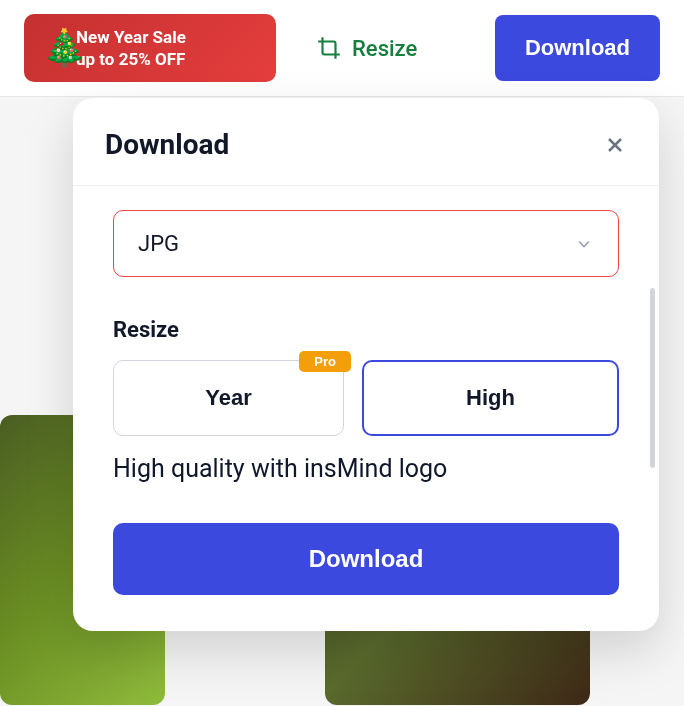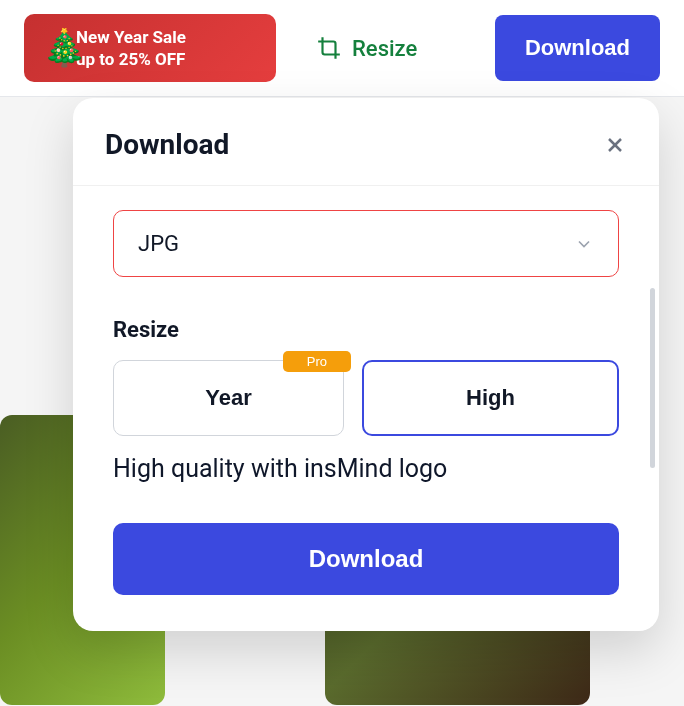--- a/index.html
+++ b/index.html
@@ -202,22 +202,22 @@
       padding: 23px 12px;
     }
     
     .pro-badge {
       position: absolute;
       top: -10px;
       right: -8px;
       background: #f59e0b;
       color: white;
       font-size: 13px;
-      font-weight: 400;
-      padding: 3px 24px;
+      font-weight: 700;
+      padding: 3px 15px;
       border-radius: 5px;
       margin-left: 40px;
     }
     
     .quality-desc {
       font-size: 25px;
       color: #0f172a;
       margin-bottom: 40px;
     }
     

